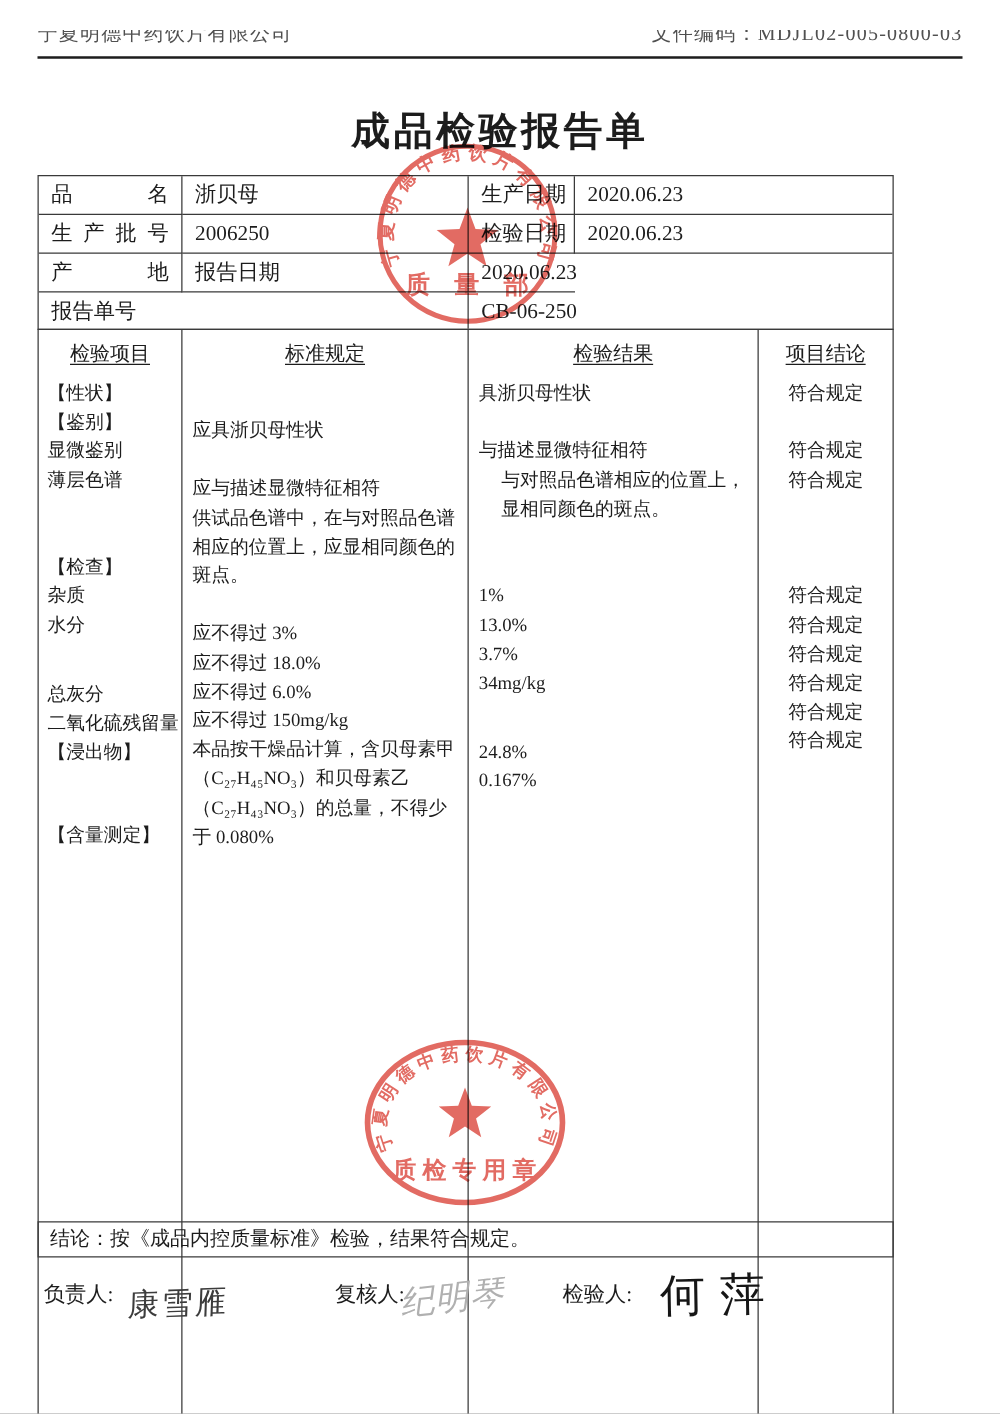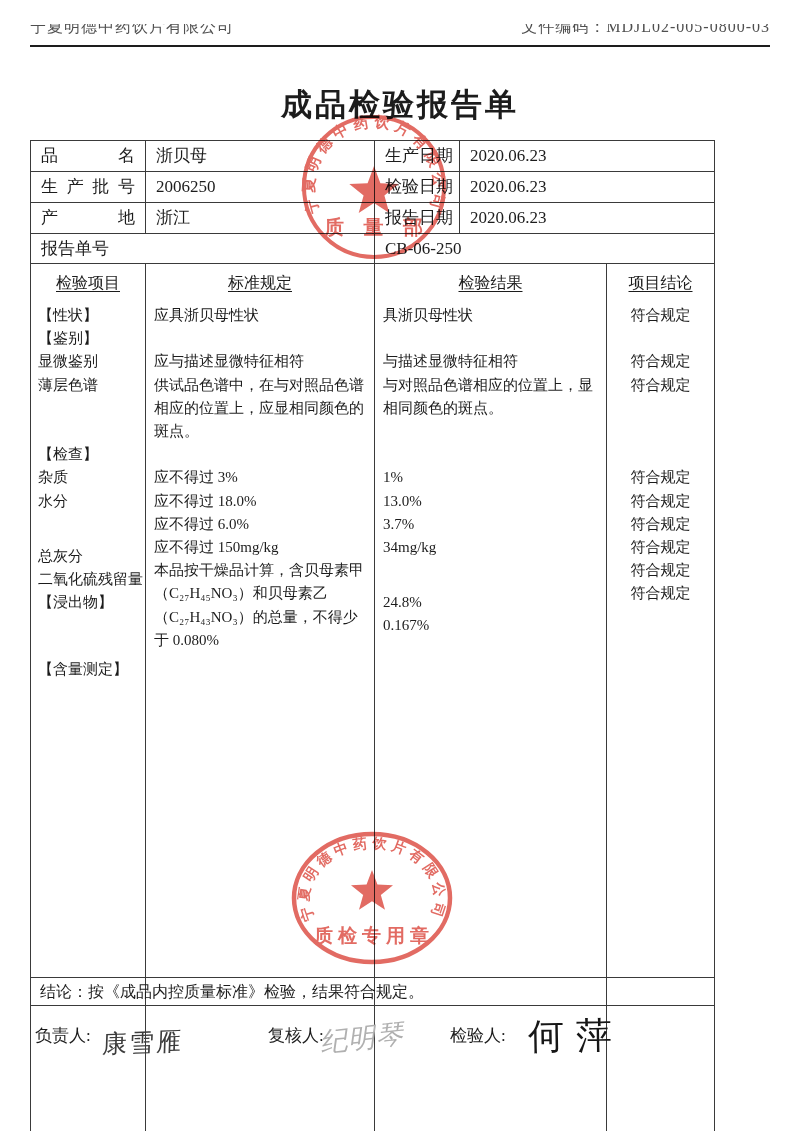--- a/index.html
+++ b/index.html
@@ -118,21 +118,20 @@
     <div class="cell">浙贝母</div>
     <div class="cell">生产日期</div>
     <div class="cell lastcol">2020.06.23</div>
 
     <div class="cell jlabel">生产批号</div>
     <div class="cell">2006250</div>
     <div class="cell">检验日期</div>
     <div class="cell lastcol">2020.06.23</div>
 
     <div class="cell jlabel">产地</div>
-    <div class="cell">浙江</div>
     <div class="cell">报告日期</div>
     <div class="cell lastcol">2020.06.23</div>
 
     <div class="cell lastrow span2a">报告单号</div>
     <div class="cell lastrow lastcol span2b">CB-06-250</div>
   </div>
 
   <div class="insp-table">
     <div class="insp-col c0" id="col0">
       <div class="col-head"><span>检验项目</span></div>
@@ -143,37 +142,37 @@
         <div class="entry" style="min-height: 23.2px;">【检查】</div>
         <div class="entry" style="min-height: 23.2px;">杂质</div>
         <div class="entry" style="min-height: 23.2px;">水分</div>
         <div class="entry" style="min-height: 23.2px; margin-top: 32px;">总灰分</div>
         <div class="entry" style="min-height: 23.2px;">二氧化硫残留量</div>
         <div class="entry" style="min-height: 23.2px;">【浸出物】</div>
         <div class="entry" style="min-height: 69.6px; margin-top: 44px;">【含量测定】</div>
       </div>
     <div class="insp-col c1" id="col1">
       <div class="col-head"><span>标准规定</span></div>
-    <div class="entry" style="min-height: 23.2px;">应具浙贝母性状</div>
+    <div class="entry" style="min-height: 23.2px; margin-top: 30px;">应具浙贝母性状</div>
         <div class="entry" style="min-height: 23.2px;">&nbsp;</div>
         <div class="entry" style="min-height: 23.2px;">应与描述显微特征相符</div>
         <div class="entry" style="min-height: 69.6px;">供试品色谱中，在与对照品色谱相应的位置上，应显相同颜色的斑点。</div>
         <div class="entry" style="min-height: 23.2px;">&nbsp;</div>
         <div class="entry" style="min-height: 23.2px;">应不得过 3%</div>
         <div class="entry" style="min-height: 23.2px;">应不得过 18.0%</div>
         <div class="entry" style="min-height: 23.2px;">应不得过 6.0%</div>
         <div class="entry" style="min-height: 23.2px;">应不得过 150mg/kg</div>
         <div class="entry" style="min-height: 69.6px;">本品按干燥品计算，含贝母素甲（C₂₇H₄₅NO₃）和贝母素乙（C₂₇H₄₃NO₃）的总量，不得少于 0.080%</div>
       </div>
     <div class="insp-col c2" id="col2">
       <div class="col-head"><span>检验结果</span></div>
     <div class="entry" style="min-height: 23.2px;">具浙贝母性状</div>
         <div class="entry" style="min-height: 23.2px;">&nbsp;</div>
         <div class="entry" style="min-height: 23.2px;">与描述显微特征相符</div>
-        <div class="entry" style="min-height: 69.6px;">与对照品色谱相应的位置上，显相同颜色的斑点。</div>
+        <div class="entry" style="min-height: 69.6px; margin-left: 18px;">与对照品色谱相应的位置上，显相同颜色的斑点。</div>
         <div class="entry" style="min-height: 23.2px;">&nbsp;</div>
         <div class="entry" style="min-height: 23.2px;">1%</div>
         <div class="entry" style="min-height: 23.2px;">13.0%</div>
         <div class="entry" style="min-height: 23.2px;">3.7%</div>
         <div class="entry" style="min-height: 23.2px;">34mg/kg</div>
         <div class="entry" style="min-height: 23.2px; margin-top: 32px;">24.8%</div>
         <div class="entry" style="min-height: 69.6px;">0.167%</div>
       </div>
     <div class="insp-col c3 last" id="col3">
       <div class="col-head"><span>项目结论</span></div>

